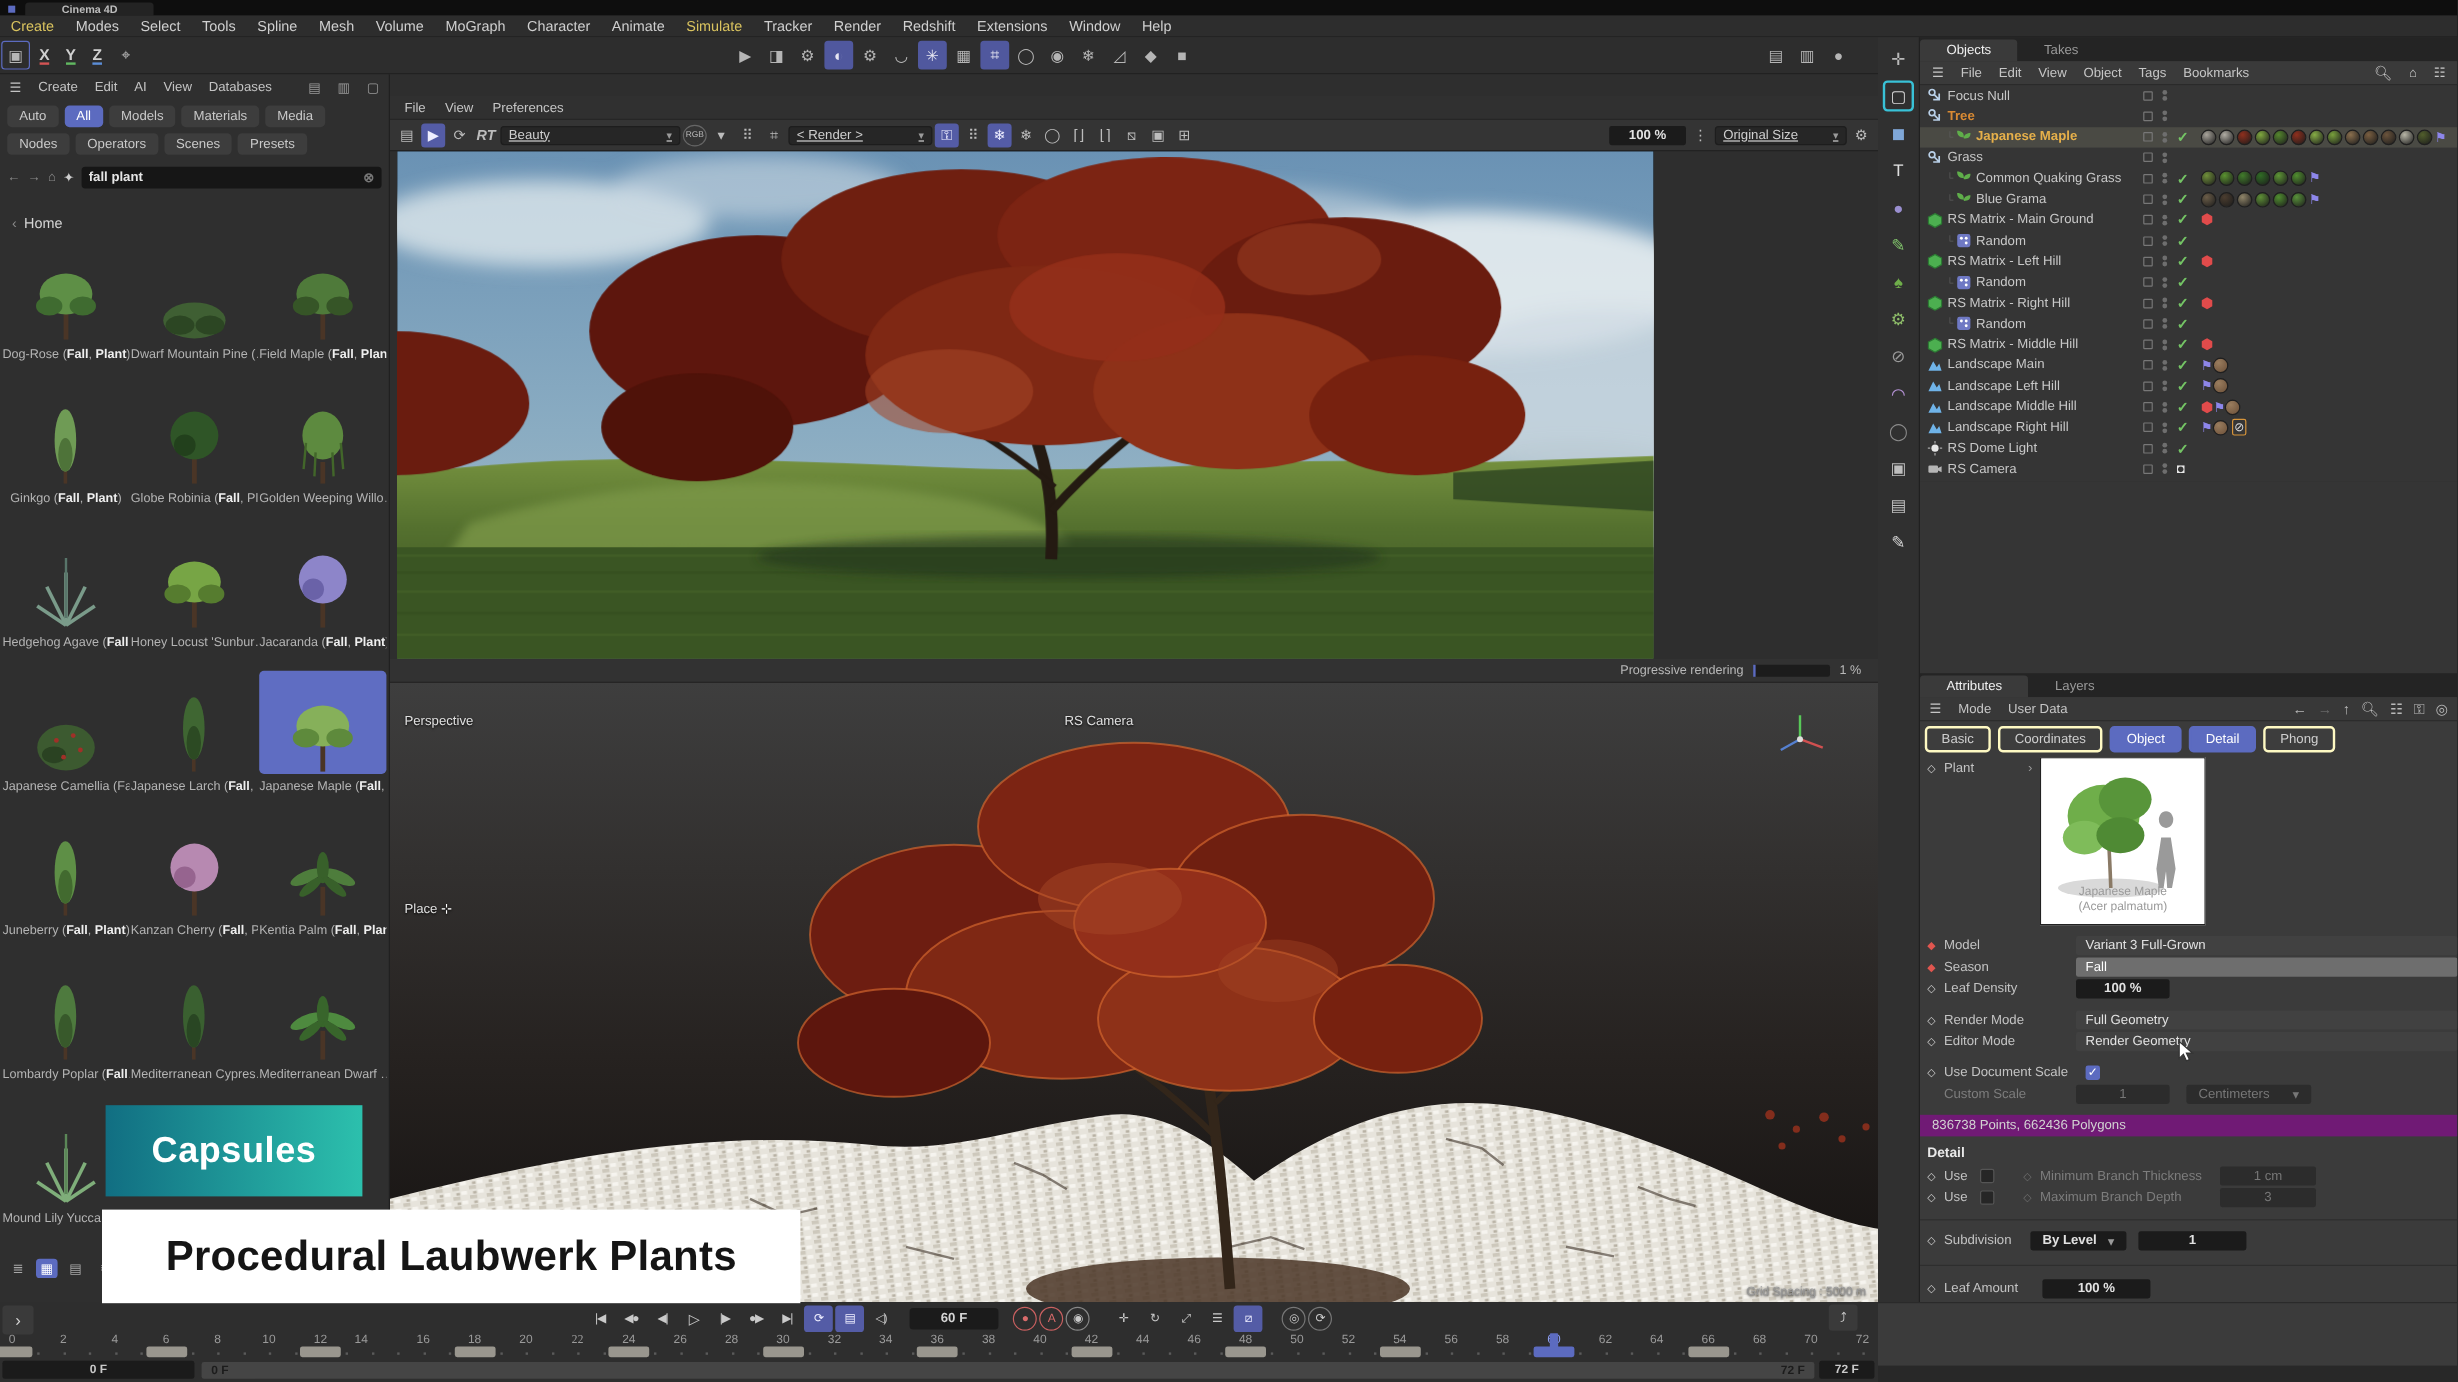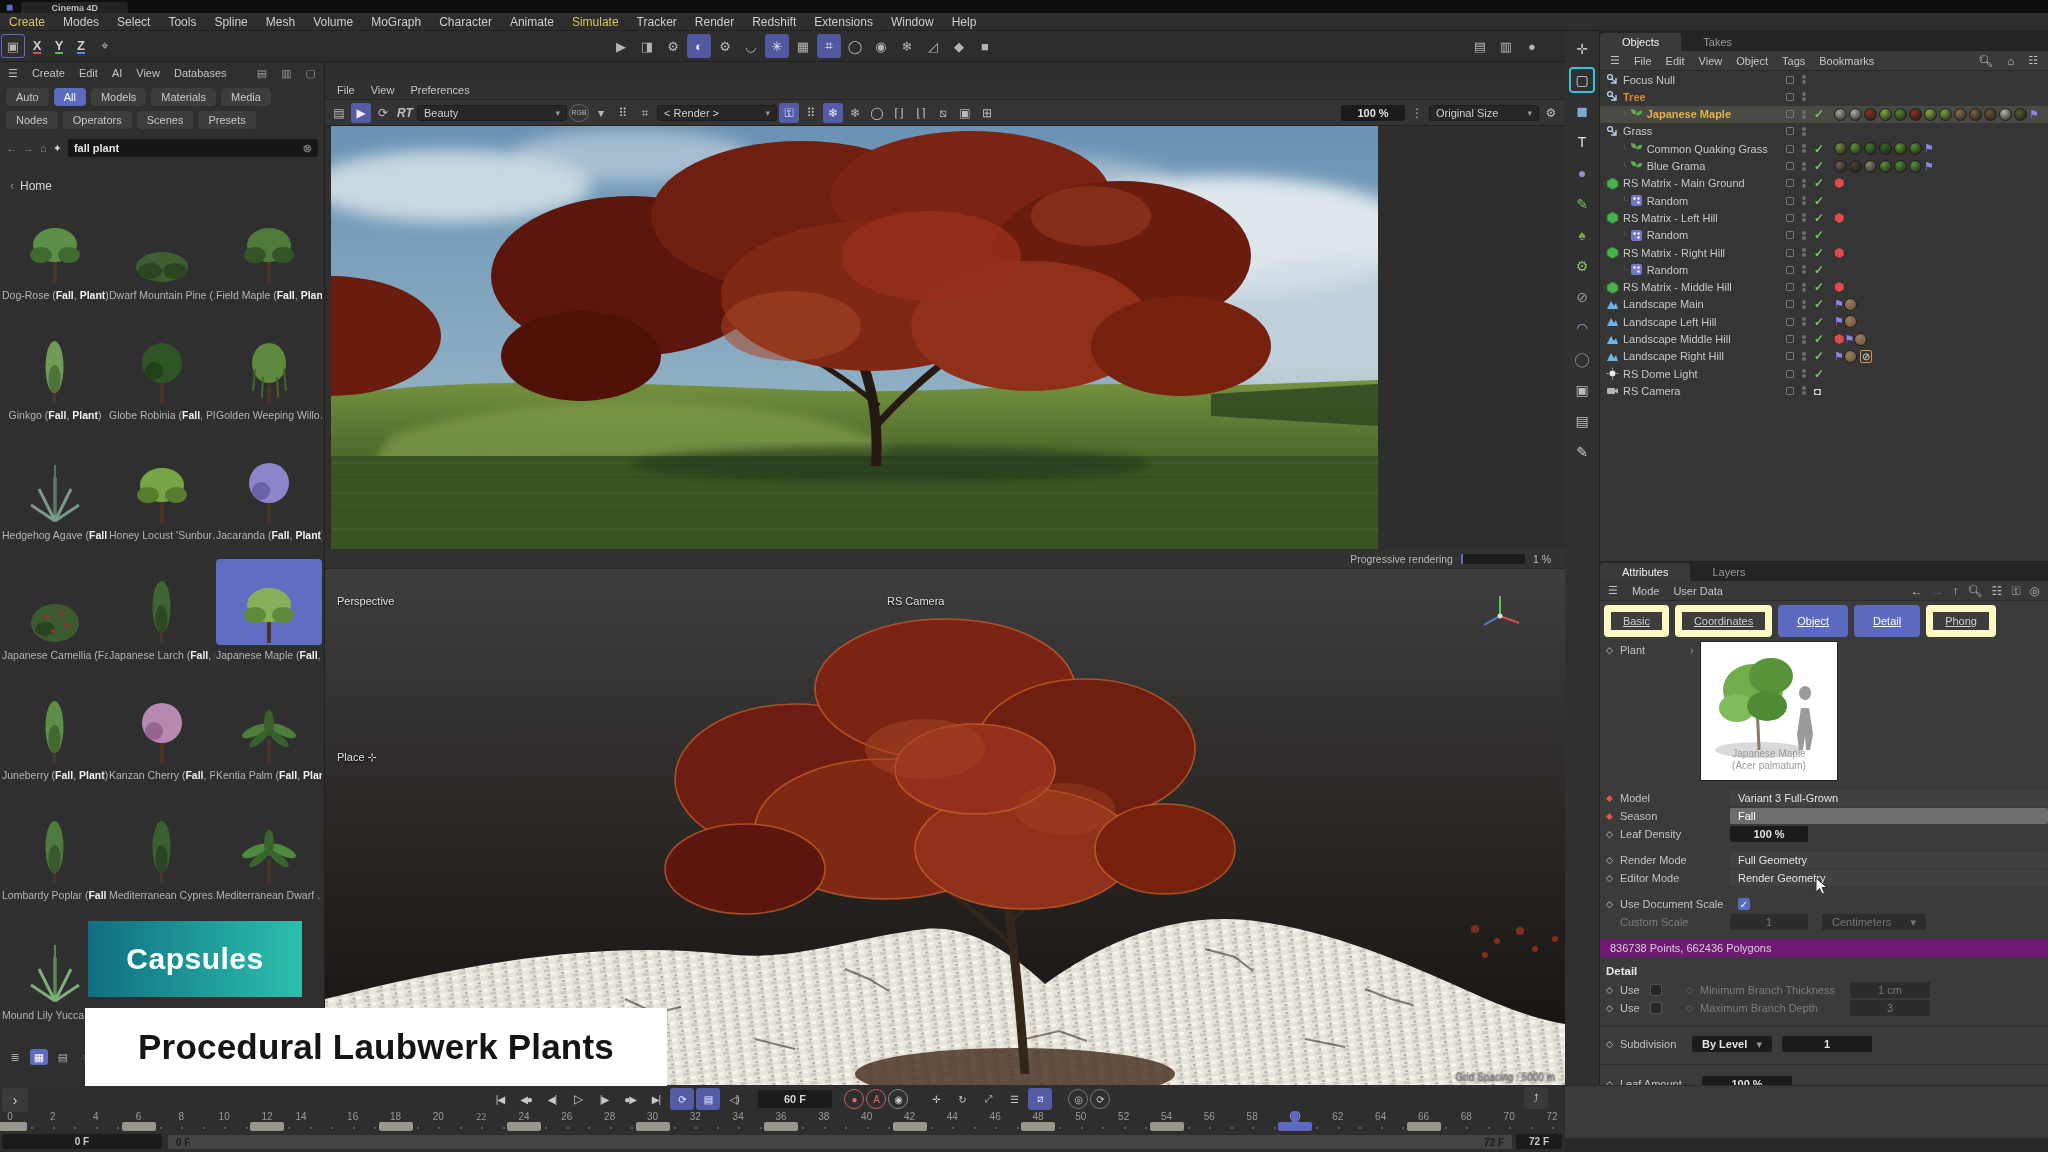--- a/index.html
+++ b/index.html
@@ -57,21 +57,21 @@
   
   .center { left:325px; top:62px; width:1240px; height:1023px; background:#2e2e2e; }
   .vpmenu { height:20px; display:flex; gap:16px; align-items:center; padding-left:12px; font-size:11px;
             color:#c6c6c6; background:#303030; border-bottom:1px solid #262626; }
   .vptools { height:26px; display:flex; align-items:center; background:#343434; border-bottom:1px solid #222;
              padding:0 4px; gap:2px; }
   .vti { min-width:20px; height:20px; display:flex; align-items:center; justify-content:center; color:#bcbcbc;
          font-size:12px; border-radius:3px; padding:0 2px; }
   .vti.blue { background:#545ca6; color:#eef; }
   .drop { background:#262626; border:1px solid #1d1d1d; border-radius:3px; height:16px; display:flex;
-          align-items:center; padding:0 6px; gap:10px; color:#cfcfcf; font-size:11px; }
+          align-items:center; padding:0 6px; gap:10px; color:#cfcfcf; font-size:11px;text-decoration:underline; }
   .drop .car { color:#9a9a9a; font-size:9px; }
   .renderimg { position:relative; margin-left:6px; width:1047px; height:423px; background:#000; }
   .progstrip { height:20px; background:#323232; display:flex; align-items:center; justify-content:flex-end;
                gap:8px; padding-right:14px; color:#b9b9b9; font-size:10.5px; border-bottom:1px solid #262626; }
   .progbar { width:64px; height:10px; background:#1c1c1c; border-radius:2px; position:relative; }
   .progbar i { position:absolute; left:0; top:0; bottom:0; width:3%; background:#5c6bc0; }
   .persp { position:relative; width:1240px; height:519px; background:#242220; overflow:hidden; }
   .vplabel { position:absolute; color:#e0e0e0; font-size:11px; text-shadow:0 1px 2px #000; }
   .vpstatus { position:absolute; right:10px; bottom:6px; color:#9a9a9a; font-size:10px; text-shadow:0 1px 2px #000; }
 
@@ -105,21 +105,21 @@
 
   
   .attrs { background:#3b3b3b; height:771px; position:relative; font-size:11px; }
   .amenu { height:20px; display:flex; gap:14px; align-items:center; padding:0 8px; background:#383838;
            color:#c6c6c6; border-bottom:1px solid #2c2c2c; }
   .amenu .sp { flex:1; }
   .aicons { display:flex; gap:9px; color:#b9b9b9; font-size:12px; }
   .objrow { height:24px; display:flex; align-items:center; gap:6px; padding:0 8px; color:#e2e2e2; font-size:12px; }
   .custpill { margin-left:auto; background:#2d2d2d; border-radius:9px; padding:2px 12px; color:#c9c9c9; font-size:11px; }
   .apills { display:flex; gap:6px; padding:4px 4px; }
-  .apill { background:#3d3d3d; border:7px solid #fef9c3; border-radius:4px; padding:3px 12px; color:#cfcfcf;text-decoration:underline; }
+  .apill { background:#3d3d3d; border:2px solid #fef9c3; border-radius:4px; padding:3px 12px; color:#cfcfcf; }
   .apill.active { background:#5c6bc0; border-color:#5c6bc0; color:#fff; }
   .asec { font-weight:bold; color:#e8e8e8; padding:8px 6px 4px 6px; font-size:11.5px; }
   .arow { position:relative; height:18px; display:flex; align-items:center; padding-left:6px; }
   .diam { width:14px; color:#cfcfcf; font-size:9px; }
   .diam.red { color:#e0564f; }
   .alabel { width:110px; color:#c3c3c3; }
   .alabel.dim, .dimtxt { color:#7d7d7d; }
   .abar { flex:1; margin-right:0; background:#414141; height:16px; border-radius:2px; display:flex;
           align-items:center; padding:0 8px; color:#e2e2e2; }
   .abar.light { background:#6e6e6e; color:#fff; }

